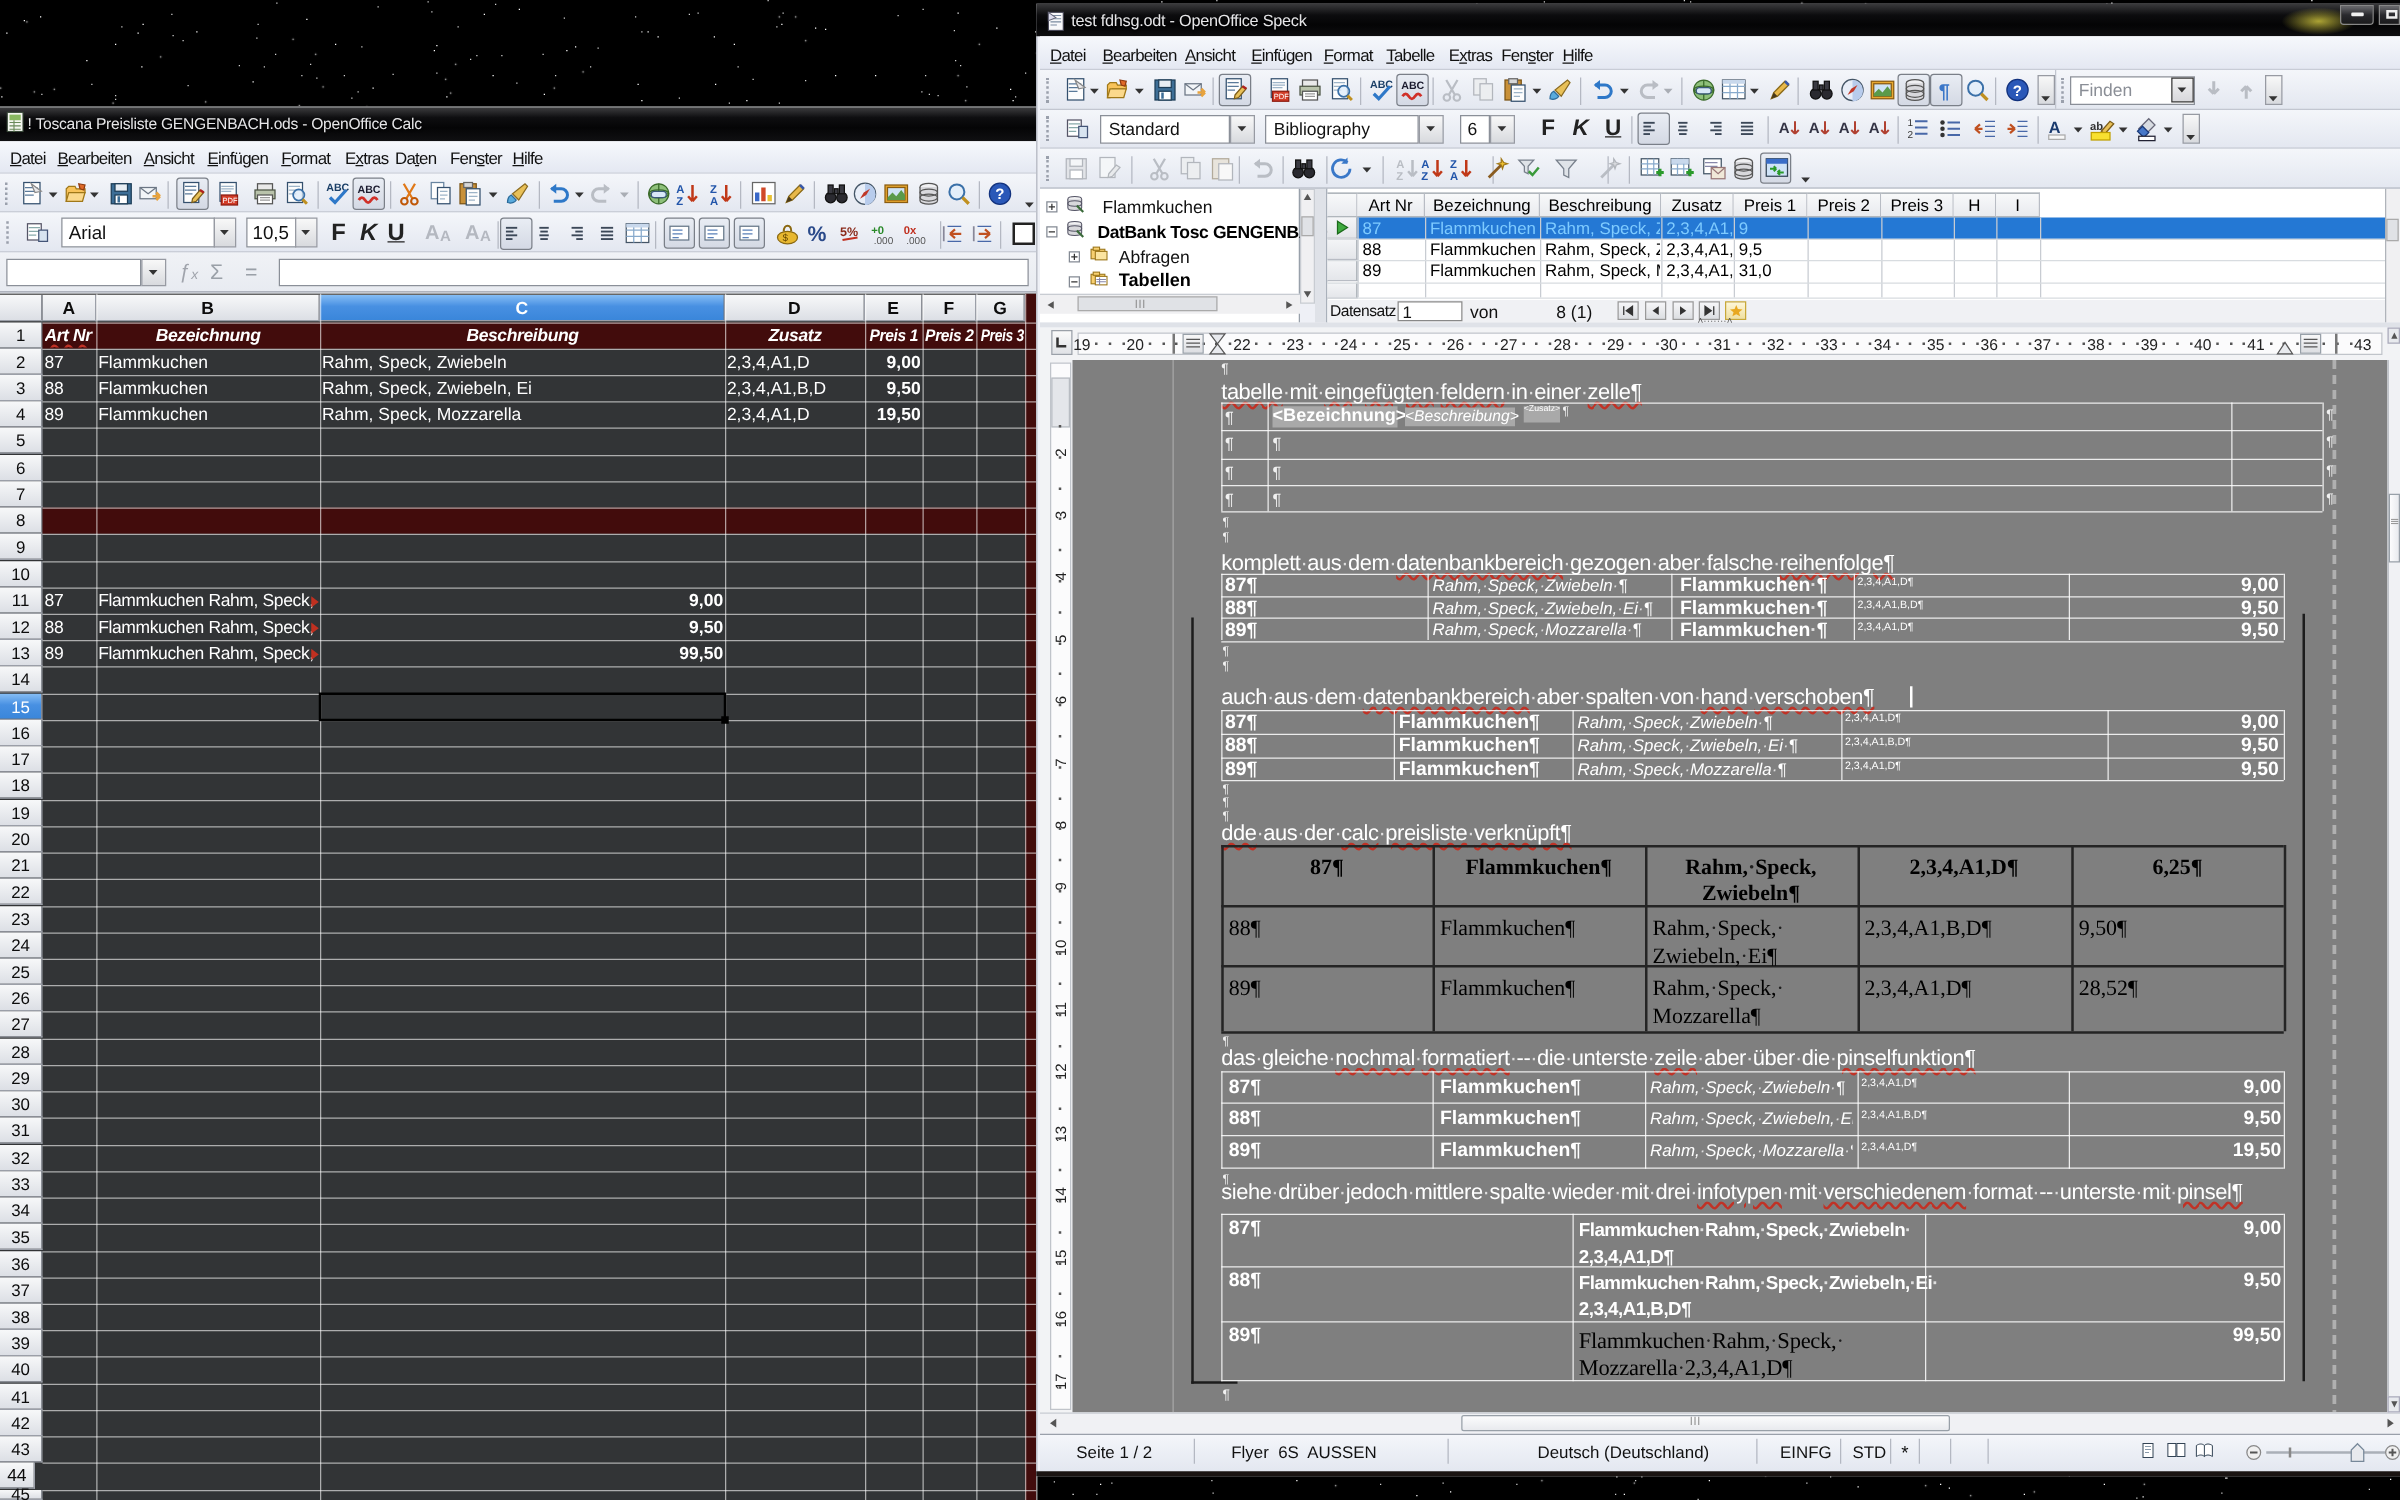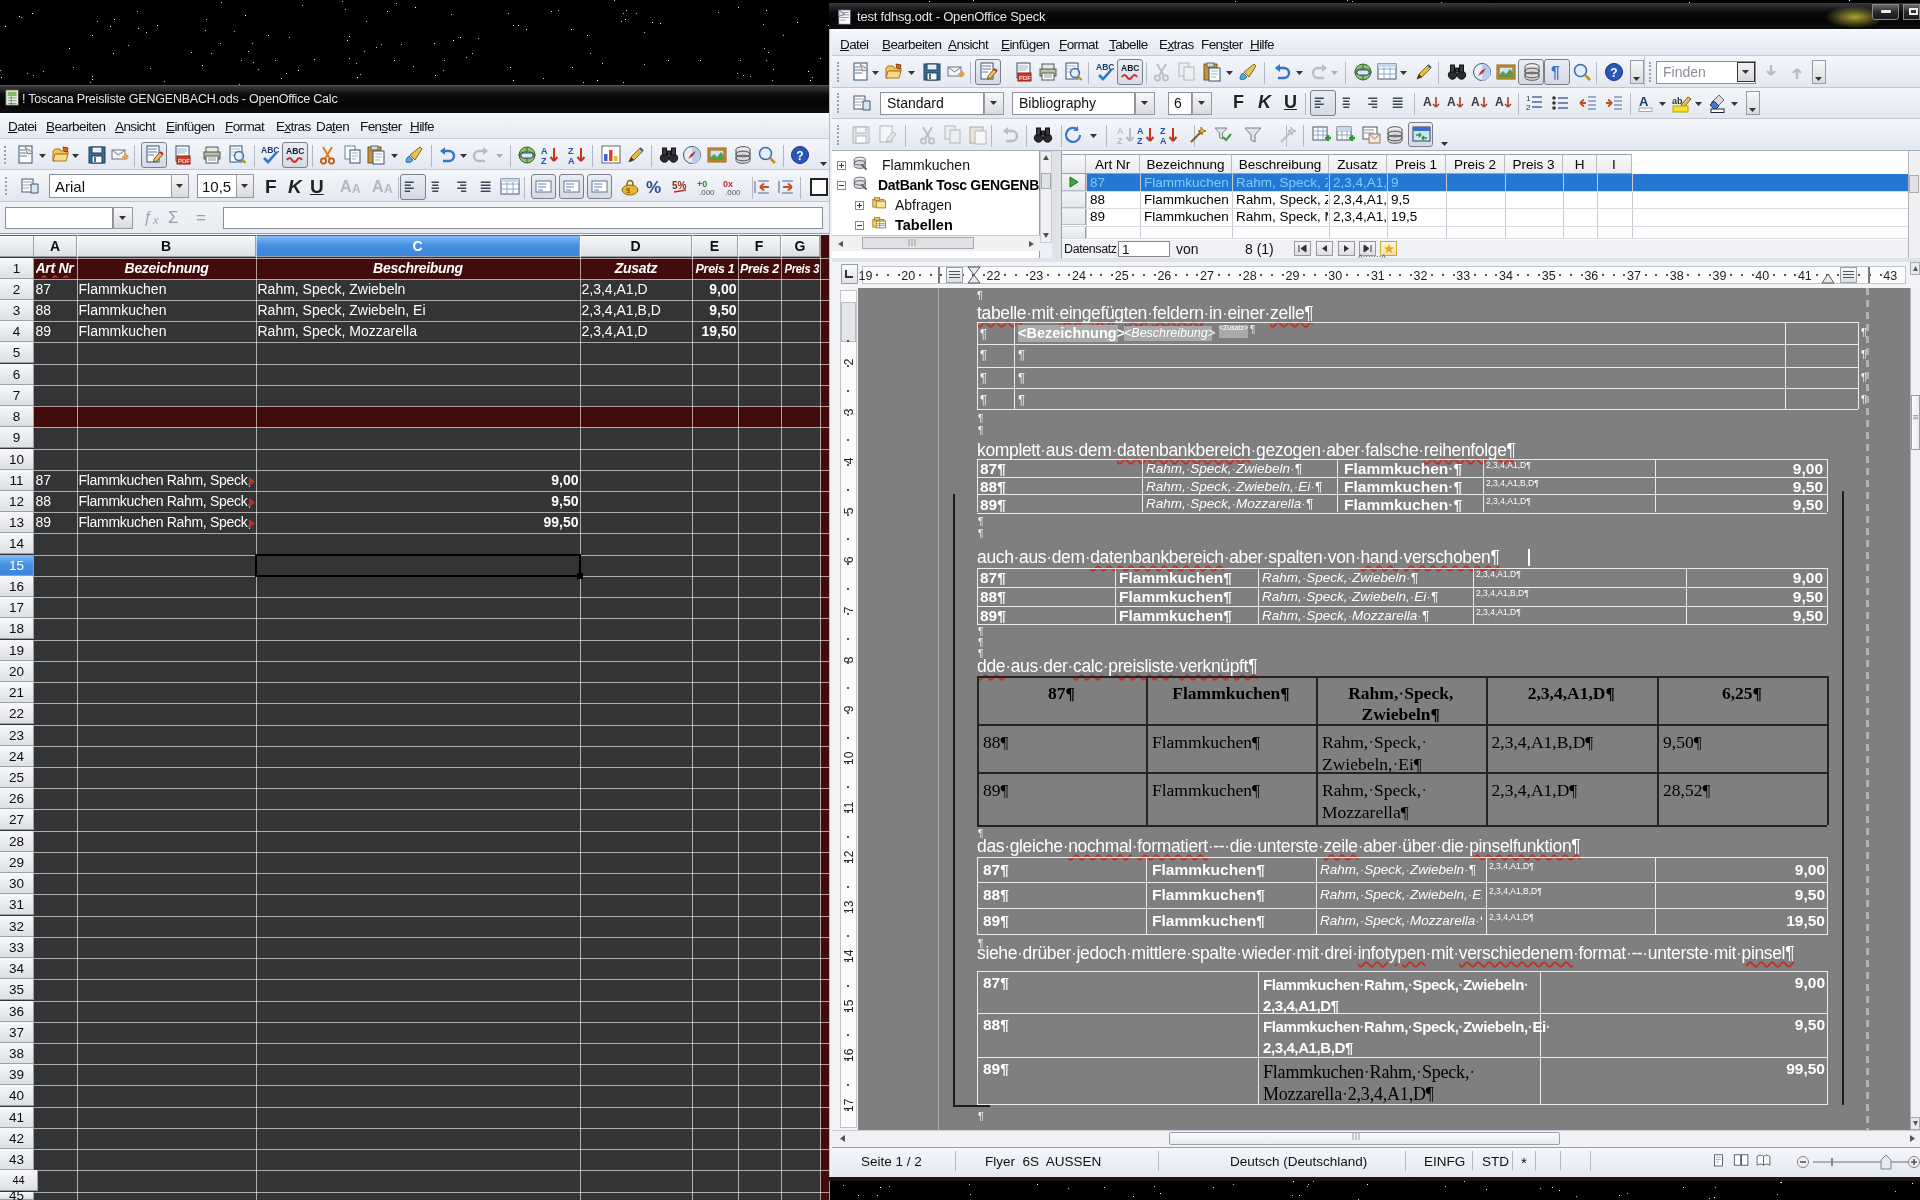--- a/index.html
+++ b/index.html
@@ -365,21 +365,21 @@
 <div class="hdr" style="left:0px;top:958px;width:34px;height:21px;line-height:21px;font-size:13.5px;">34</div>
 <div class="hdr" style="left:0px;top:979px;width:34px;height:21px;line-height:21px;font-size:13.5px;">35</div>
 <div class="hdr" style="left:0px;top:1001px;width:34px;height:21px;line-height:21px;font-size:13.5px;">36</div>
 <div class="hdr" style="left:0px;top:1022px;width:34px;height:21px;line-height:21px;font-size:13.5px;">37</div>
 <div class="hdr" style="left:0px;top:1043px;width:34px;height:21px;line-height:21px;font-size:13.5px;">38</div>
 <div class="hdr" style="left:0px;top:1064px;width:34px;height:21px;line-height:21px;font-size:13.5px;">39</div>
 <div class="hdr" style="left:0px;top:1085px;width:34px;height:21px;line-height:21px;font-size:13.5px;">40</div>
 <div class="hdr" style="left:0px;top:1107px;width:34px;height:21px;line-height:21px;font-size:13.5px;">41</div>
 <div class="hdr" style="left:0px;top:1128px;width:34px;height:21px;line-height:21px;font-size:13.5px;">42</div>
 <div class="hdr" style="left:0px;top:1149px;width:34px;height:21px;line-height:21px;font-size:13.5px;">43</div>
-<div class="hdr" style="left:0px;top:1170px;width:38px;height:21px;line-height:21px;font-size:11px;">44</div>
+<div class="hdr" style="left:0px;top:1170px;width:28px;height:21px;line-height:21px;font-size:14px;">44</div>
 <div class="hdr" style="left:0px;top:1192px;width:34px;height:8px;line-height:8px;font-size:13.5px;">45</div>
 <div style="left:34px;top:258px;width:790px;height:21px;background:#420c0c;"></div>
 <div style="left:34px;top:406px;width:790px;height:21px;background:#420c0c;"></div>
 <div style="left:77px;top:235px;width:1px;height:965px;background:rgba(255,255,255,0.60);"></div>
 <div style="left:256px;top:235px;width:1px;height:965px;background:rgba(255,255,255,0.60);"></div>
 <div style="left:580px;top:235px;width:1px;height:965px;background:rgba(255,255,255,0.60);"></div>
 <div style="left:692px;top:235px;width:1px;height:965px;background:rgba(255,255,255,0.60);"></div>
 <div style="left:738px;top:235px;width:1px;height:965px;background:rgba(255,255,255,0.60);"></div>
 <div style="left:781px;top:235px;width:1px;height:965px;background:rgba(255,255,255,0.60);"></div>
 <div style="left:820px;top:235px;width:1px;height:965px;background:rgba(255,255,255,0.60);"></div>
@@ -994,21 +994,21 @@
 <div style="left:1391px;top:175px;width:54px;height:16px;font-size:13.5px;color:#7ecbff;white-space:pre;overflow:hidden;">9</div>
 <div style="left:1090px;top:192px;width:49px;height:16px;font-size:13.5px;color:#000;white-space:pre;overflow:hidden;">88</div>
 <div style="left:1144px;top:192px;width:87px;height:16px;font-size:13.5px;color:#000;white-space:pre;overflow:hidden;">Flammkuchen</div>
 <div style="left:1236px;top:192px;width:92px;height:16px;font-size:13.5px;color:#000;white-space:pre;overflow:hidden;">Rahm, Speck, Zwi</div>
 <div style="left:1333px;top:192px;width:53px;height:16px;font-size:13.5px;color:#000;white-space:pre;overflow:hidden;">2,3,4,A1,B,</div>
 <div style="left:1391px;top:192px;width:54px;height:16px;font-size:13.5px;color:#000;white-space:pre;overflow:hidden;">9,5</div>
 <div style="left:1090px;top:209px;width:49px;height:16px;font-size:13.5px;color:#000;white-space:pre;overflow:hidden;">89</div>
 <div style="left:1144px;top:209px;width:87px;height:16px;font-size:13.5px;color:#000;white-space:pre;overflow:hidden;">Flammkuchen</div>
 <div style="left:1236px;top:209px;width:92px;height:16px;font-size:13.5px;color:#000;white-space:pre;overflow:hidden;">Rahm, Speck, Mo</div>
 <div style="left:1333px;top:209px;width:53px;height:16px;font-size:13.5px;color:#000;white-space:pre;overflow:hidden;">2,3,4,A1,D</div>
-<div style="left:1391px;top:209px;width:54px;height:16px;font-size:13.5px;color:#000;white-space:pre;overflow:hidden;">19,5</div>
+<div style="left:1391px;top:209px;width:54px;height:16px;font-size:13.5px;color:#000;white-space:pre;overflow:hidden;">31,0</div>
 <div style="left:1086px;top:174px;width:1px;height:64px;background:#c8ccd2;"></div>
 <div style="left:1140px;top:174px;width:1px;height:64px;background:#c8ccd2;"></div>
 <div style="left:1232px;top:174px;width:1px;height:64px;background:#c8ccd2;"></div>
 <div style="left:1329px;top:174px;width:1px;height:64px;background:#c8ccd2;"></div>
 <div style="left:1387px;top:174px;width:1px;height:64px;background:#c8ccd2;"></div>
 <div style="left:1446px;top:174px;width:1px;height:64px;background:#c8ccd2;"></div>
 <div style="left:1505px;top:174px;width:1px;height:64px;background:#c8ccd2;"></div>
 <div style="left:1563px;top:174px;width:1px;height:64px;background:#c8ccd2;"></div>
 <div style="left:1597px;top:174px;width:1px;height:64px;background:#c8ccd2;"></div>
 <div style="left:1632px;top:174px;width:1px;height:64px;background:#c8ccd2;"></div>

